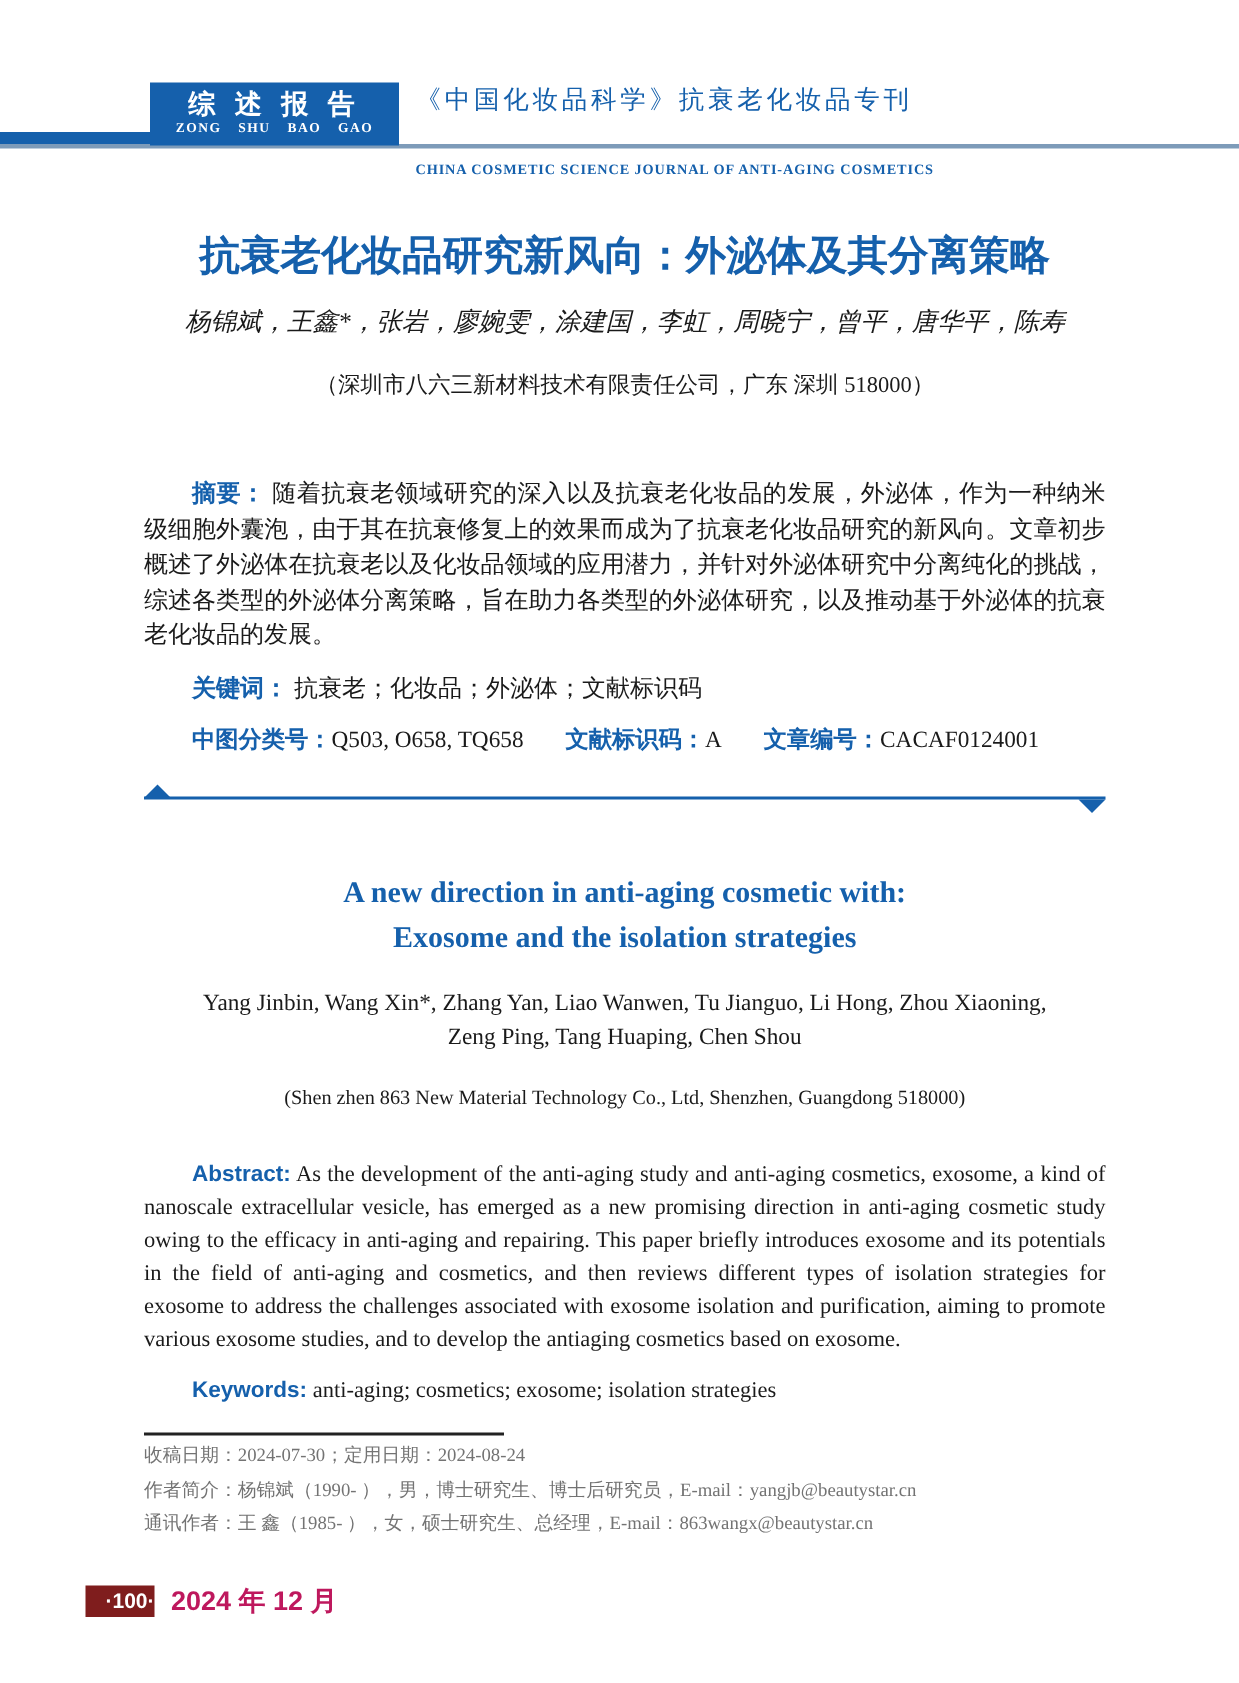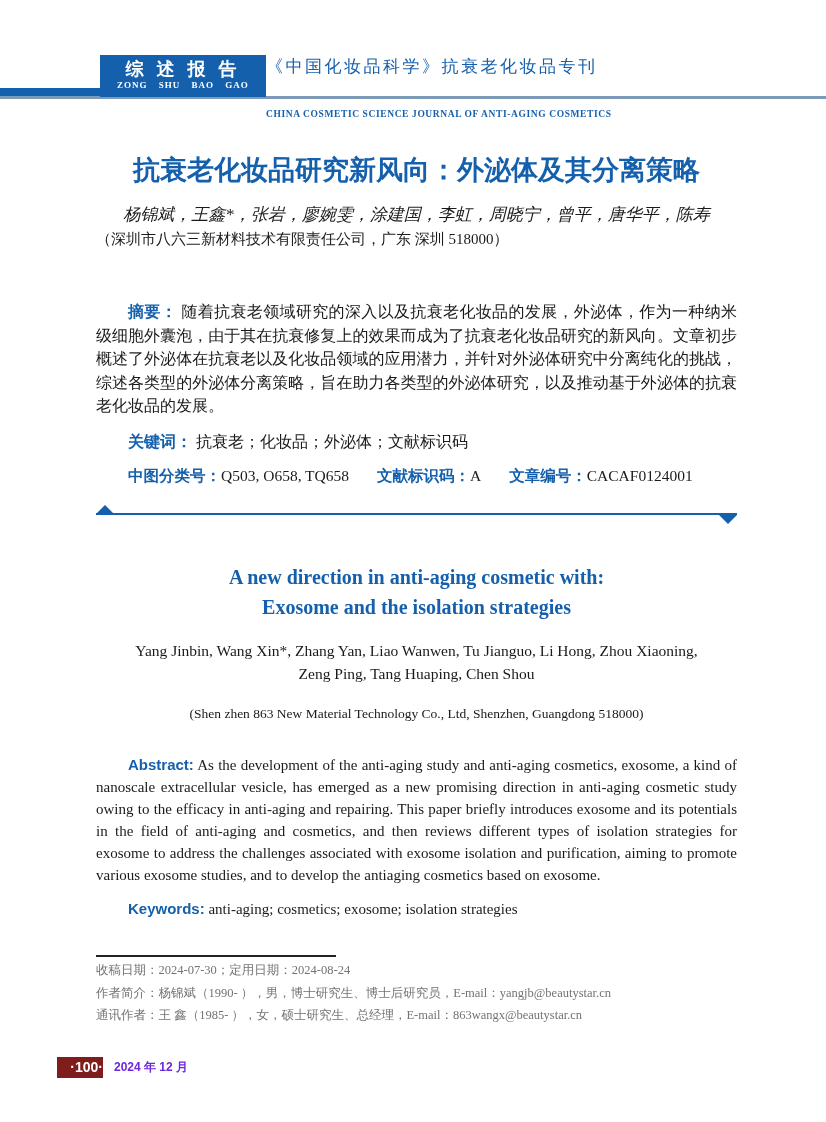--- a/index.html
+++ b/index.html
@@ -9,32 +9,32 @@
   
   .header{position:absolute;top:0;left:0;width:826px;height:100px;}
   .header-rule{position:absolute;left:0;top:96px;width:826px;height:3px;background:#7d9bb9;}
   .header-bar-left{position:absolute;left:0;top:88px;width:100px;height:9px;background:#1560ac;}
   .header-box{position:absolute;left:100px;top:55px;width:166px;height:42px;background:#1560ac;
               color:#ffffff;text-align:center;box-sizing:border-box;padding-top:3px;}
   .header-box-cn{font-family:"Liberation Sans","DejaVu Sans",sans-serif;font-weight:bold;
                  font-size:18px;line-height:22px;letter-spacing:4px;white-space:nowrap;}
   .header-box-py{font-family:"Liberation Serif","DejaVu Serif",serif;font-weight:bold;
                  font-size:9px;letter-spacing:1px;word-spacing:8px;white-space:nowrap;}
-  .header-journal{position:absolute;left:266px;top:56px;color:#1560ac;}
+  .header-journal{position:absolute;left:277px;top:56px;color:#1560ac;}
   .journal-cn{font-size:17px;letter-spacing:2.5px;line-height:22px;white-space:nowrap;}
   .journal-en{font-family:"Liberation Serif","DejaVu Serif",serif;font-weight:bold;
               font-size:9.5px;letter-spacing:0.6px;line-height:16px;white-space:nowrap;margin-top:28px;}
 
   
   .content{position:absolute;left:96px;top:100px;width:641px;}
   .cn-title{margin-top:52px;text-align:center;color:#1560ac;
             font-family:"Liberation Sans","DejaVu Sans",sans-serif;
             font-weight:bold;font-size:27px;line-height:36px;}
   .cn-authors{margin-top:14px;text-align:center;font-size:17px;line-height:26px;font-style:italic;}
-  .cn-affil{font-size:15px;line-height:22px;}
+  .cn-affil{margin-top:18px;text-align:center;font-size:15px;line-height:22px;}
 
   .cn-abstract{margin-top:50px;font-size:16px;line-height:23.5px;text-align:justify;
                text-indent:32px;}
   .label-blue{color:#1560ac;font-weight:bold;
               font-family:"Liberation Sans","DejaVu Sans",sans-serif;}
   .cn-keywords{margin-top:12px;font-size:16px;line-height:23px;text-indent:32px;}
   .cn-clc{margin-top:11px;font-size:15.5px;line-height:23px;text-indent:32px;white-space:nowrap;}
   .clc-gap{display:inline-block;width:28px;}
 
   
@@ -60,22 +60,22 @@
   .footnote-rule{width:240px;height:2px;background:#222222;}
   .footnote-line{font-size:12.5px;line-height:17.5px;color:#737373;margin-top:5px;
                  white-space:nowrap;}
   .footnotes .footnote-line:first-of-type{margin-top:12px;}
 
   
   .page-footer{position:absolute;left:0;top:1057px;width:826px;height:24px;}
   .page-num-box{position:absolute;left:57px;top:0;width:46px;height:21px;background:#7f1d1d;
                 color:#ffffff;text-align:right;font-family:"Liberation Sans","DejaVu Sans",sans-serif;
                 font-weight:bold;font-size:14px;line-height:21px;}
-  .issue-date{position:absolute;left:114px;top:0;height:21px;line-height:21px;color:#6d28d9;
-              font-family:"Liberation Sans","DejaVu Sans",sans-serif;font-weight:bold;font-size:12px;}
+  .issue-date{position:absolute;left:114px;top:0;height:21px;line-height:21px;color:#be185d;
+              font-family:"Liberation Sans","DejaVu Sans",sans-serif;font-weight:bold;font-size:18px;}
 </style>
 </head>
 <body>
 
 <div class="page">
 
   <div class="header">
     <div class="header-bar-left"></div>
     <div class="header-rule"></div>
     <div class="header-box">

